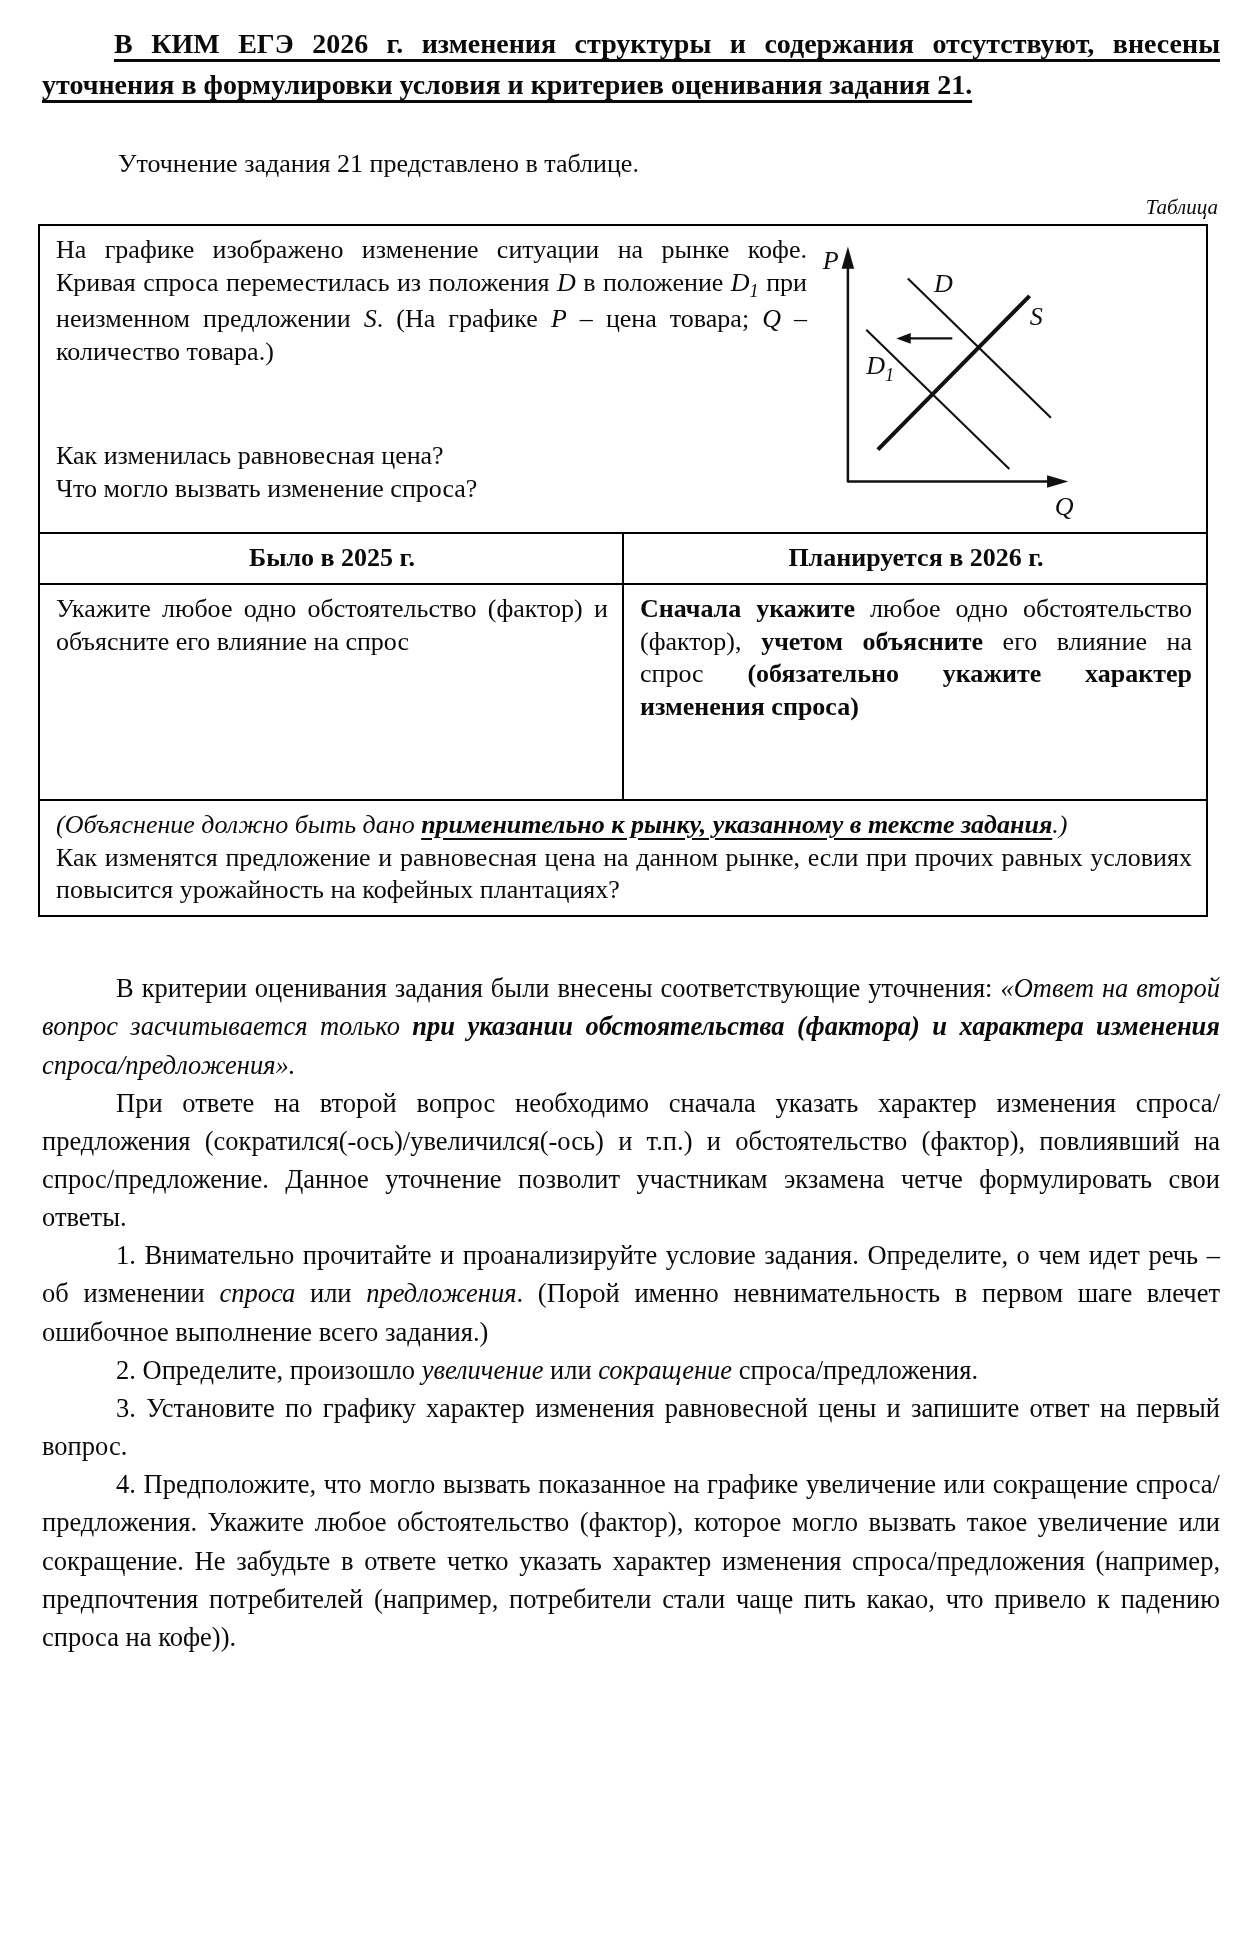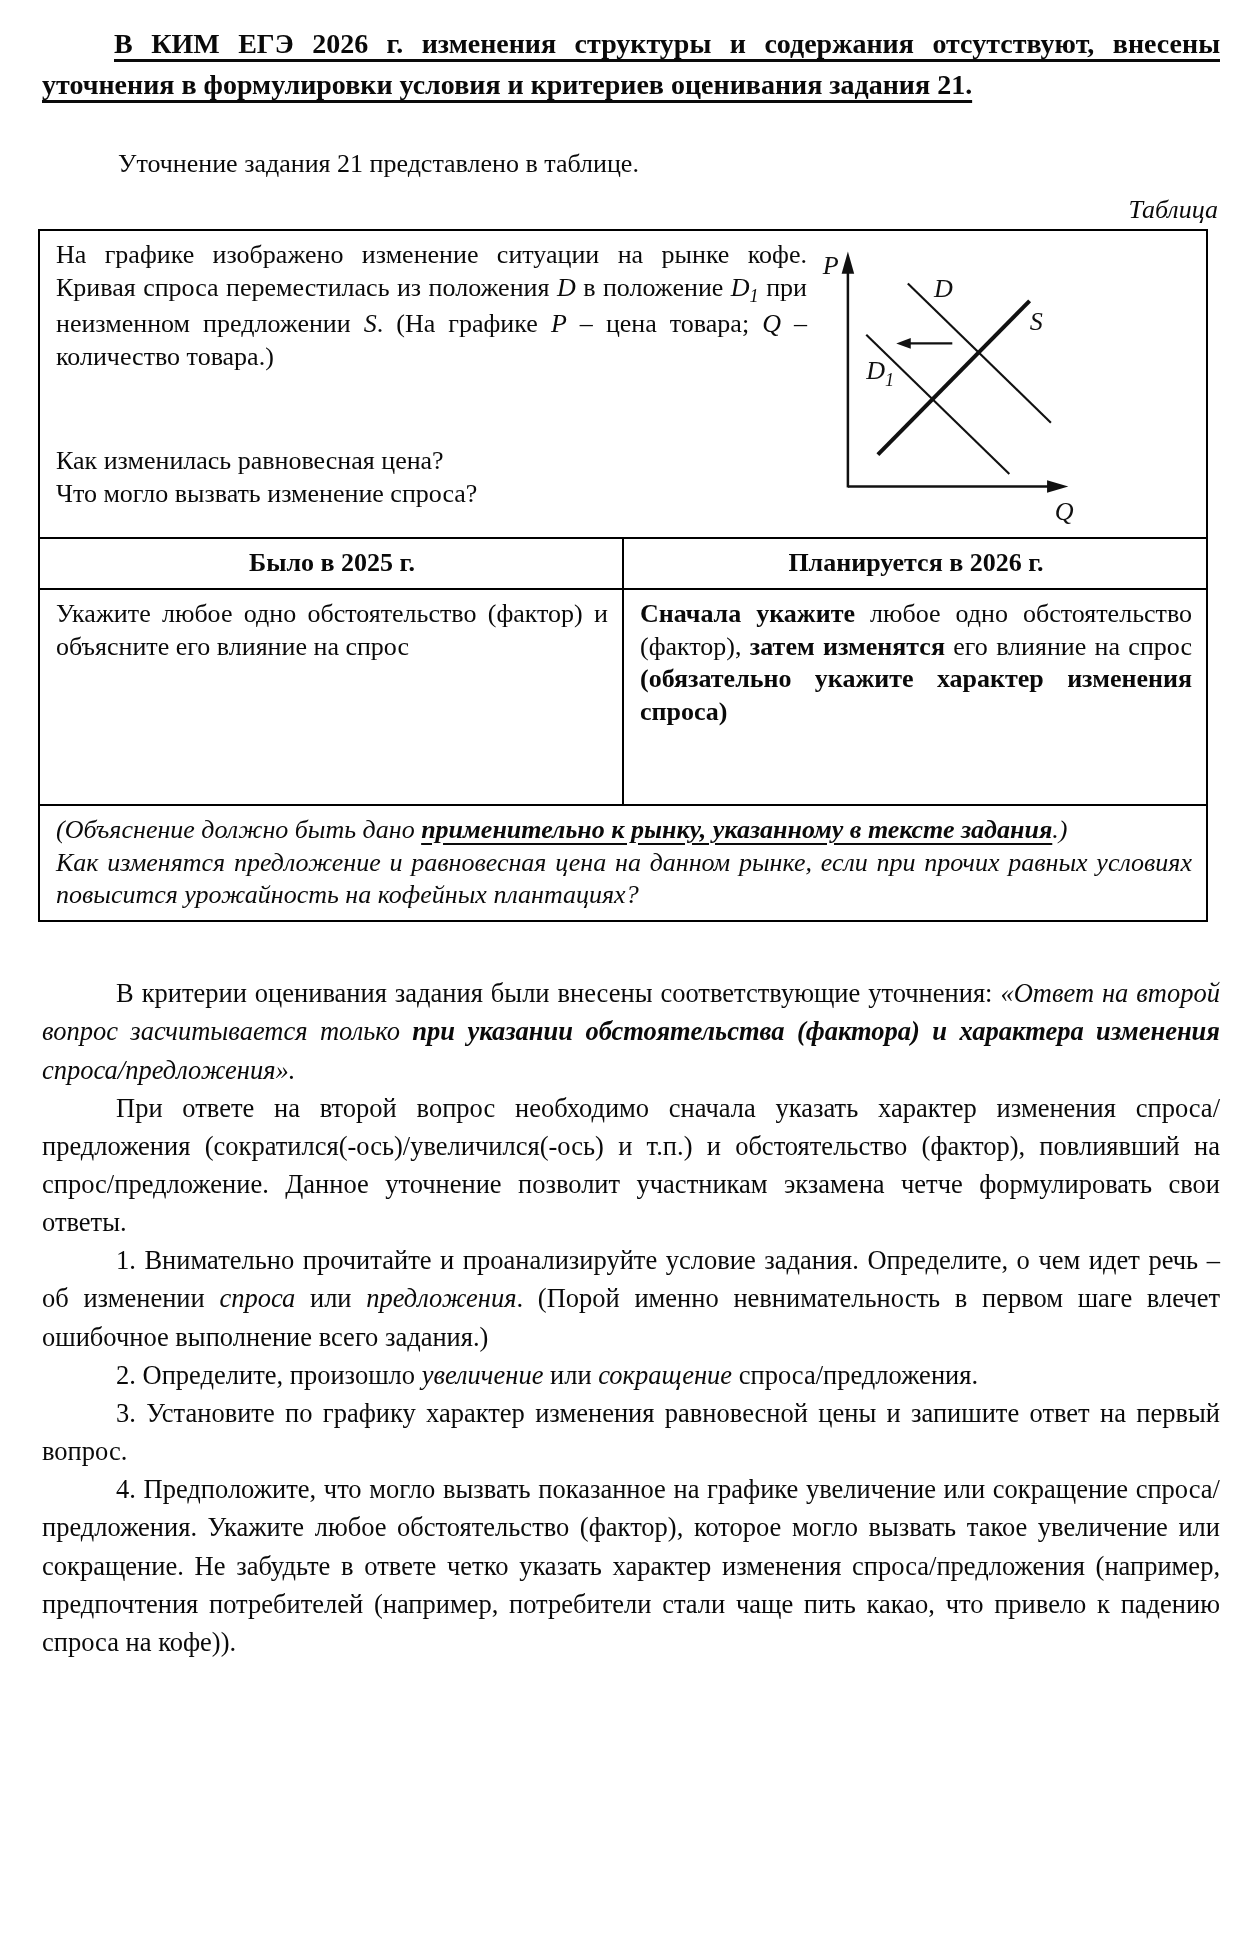--- a/index.html
+++ b/index.html
@@ -32,21 +32,21 @@
   .intro {
     margin-top: 44px;
     text-indent: 76px;
     font-size: 26px;
   }
   .table-caption {
     margin-top: 16px;
     margin-bottom: 4px;
     text-align: right;
     font-style: italic;
-    font-size: 26px;
+    font-size: 21px;
     padding-right: 2px;
   }
 
   
   table.task {
     width: 1170px;
     margin-left: -4px;
     border-collapse: collapse;
     table-layout: fixed;
   }
@@ -97,21 +97,21 @@
 
   td.cell-note { text-align: justify; padding: 9px 14px 10px 16px; }
   .note-italic { font-style: italic; }
   .note-bold-u {
     font-style: italic;
     font-weight: bold;
     text-decoration: underline;
     text-decoration-thickness: 2px;
     text-underline-offset: 5px;
   }
-  .note-question { text-align: justify; font-style: italic; }
+  .note-question { text-align: justify; }
 
   
   .body-text { margin-top: 52px; font-size: 26.5px; line-height: 1.44; }
   .body-text p {
     text-indent: 74px;
     text-align: justify;
   }
   .iseg { font-style: italic; }
   .biseg { font-style: italic; font-weight: bold; }
 </style>
@@ -169,21 +169,21 @@
     </tr>
 
     <tr>
       <td class="col-header">Было в 2025 г.</td>
       <td class="col-header">Планируется в 2026 г.</td>
     </tr>
 
     <tr>
       <td class="cell-was">Укажите любое одно обстоятельство (фактор) и объясните его влияние на спрос</td>
       <td class="cell-planned">
-        <span class="bseg">Сначала укажите</span><span> любое одно обстоятельство (фактор), </span><span class="bseg">затем изменятся</span><span> его влияние на спрос </span><span class="bseg">(обязательно укажите характер изменения спроса)</span>
+        <span class="bseg">Сначала укажите</span><span> любое одно обстоятельство (фактор), </span><span class="bseg">учетом объясните</span><span> его влияние на спрос </span><span class="bseg">(обязательно укажите характер изменения спроса)</span>
       </td>
     </tr>
 
     <tr>
       <td colspan="2" class="cell-note">
         <div>
           <span class="note-italic">(Объяснение должно быть дано </span><span class="note-bold-u">применительно к рынку, указанному в тексте задания</span><span class="note-italic">.)</span>
         </div>
         <div class="note-question">Как изменятся предложение и равновесная цена на данном рынке, если при прочих равных условиях повысится урожайность на кофейных плантациях?</div>
       </td>

